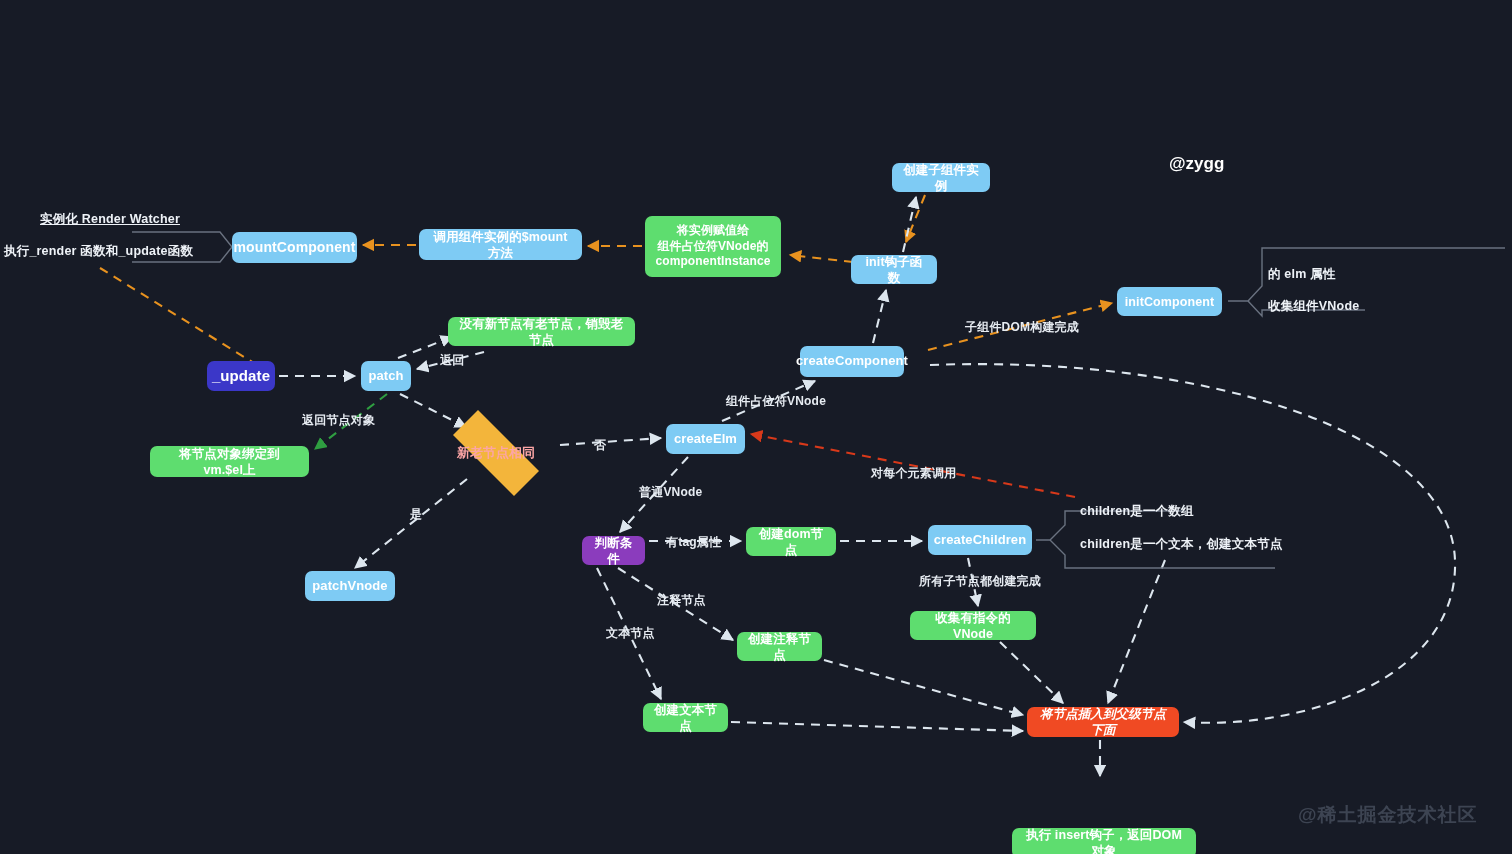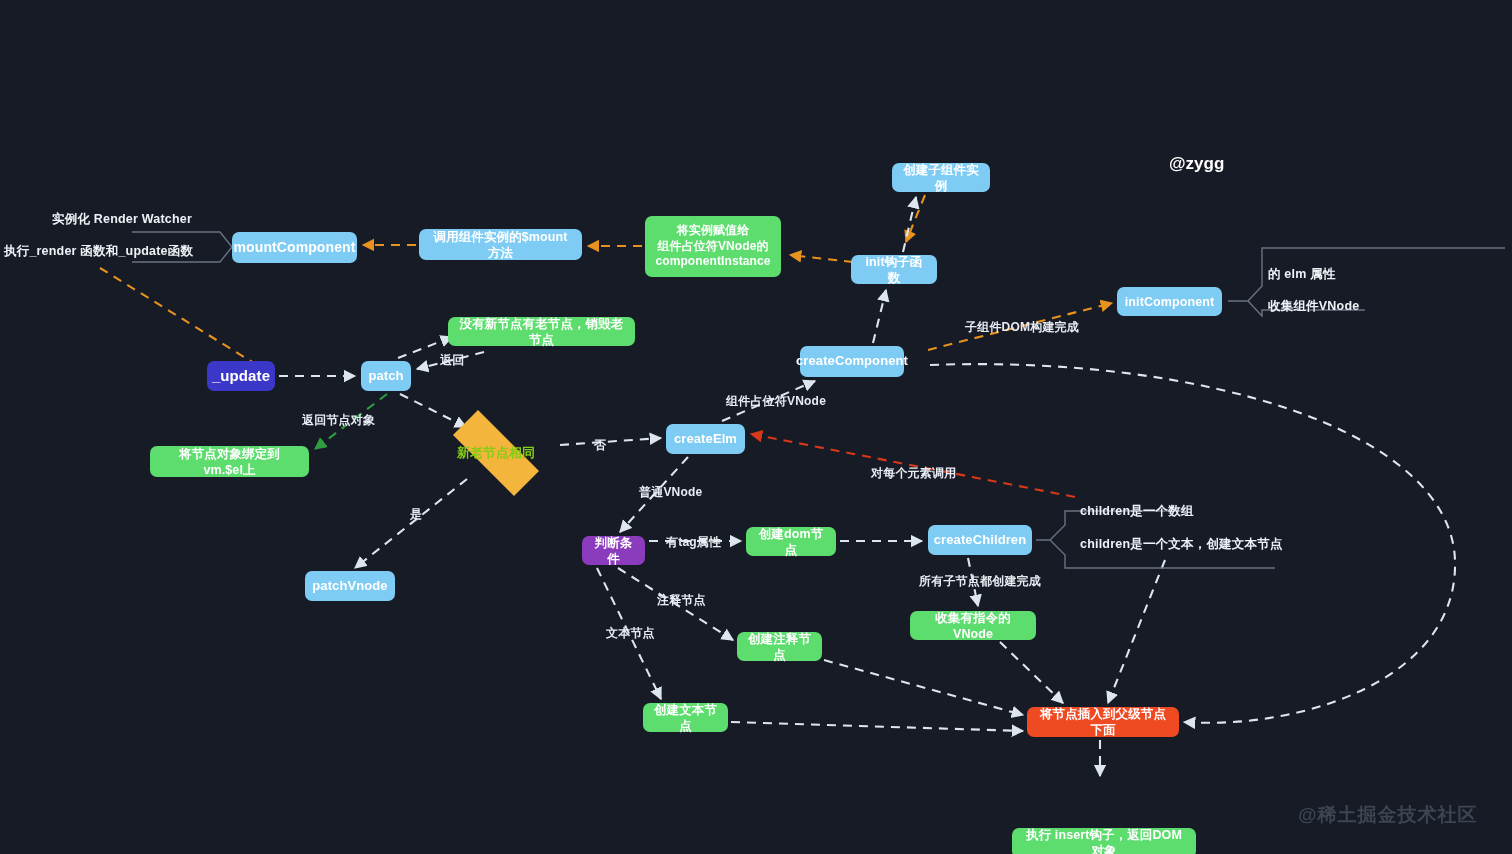--- a/index.html
+++ b/index.html
@@ -53,21 +53,21 @@
   }
   .diamond .dshape {
     position: absolute;
     left: 0; top: 0;
     width: 100%; height: 100%;
     background: #f3b53b;
     transform: rotate(45deg) scale(0.707);
   }
   .diamond .dlabel {
     position: relative;
-    color: #84cc16;
+    color: #fca5a5;
     font-weight: bold;
     font-size: 13px;
     white-space: nowrap;
     z-index: 2;
   }
   .edge-label {
     position: absolute;
     color: #e7ecf2;
     font-size: 12px;
     font-weight: bold;
@@ -184,21 +184,21 @@
 
       <path d="M930,365 C1200,355 1450,430 1455,560 C1459,680 1300,730 1184,722" stroke="#dde6ee" stroke-dasharray="9 7" marker-end="url(#ah-w)"></path>
 
       <path d="M1075,497 L751,434" stroke="#d8391a" stroke-dasharray="9 7" marker-end="url(#ah-r)"></path>
 
       <path d="M1036,540 L1050,540 L1065,525 L1065,511 L1186,511" stroke="#6a7280" stroke-width="1.4"></path>
       <path d="M1050,540 L1065,555 L1065,568 L1275,568" stroke="#6a7280" stroke-width="1.4"></path>
     </g>
   </svg>
 
-  <div class="callout-text" style="left:52px; top:211px;">实例化 Render Watcher</div>
+  <div class="callout-text" style="left:40px; top:211px;text-decoration:underline;">实例化 Render Watcher</div>
   <div class="callout-text" style="left:4px; top:243px;">执行_render 函数和_update函数</div>
 
   <div class="callout-text" style="left:1268px; top:266px;">的 elm 属性</div>
   <div class="callout-text" style="left:1268px; top:298px;">收集组件VNode</div>
 
   <div class="callout-text" style="left:1080px; top:503px;">children是一个数组</div>
   <div class="callout-text" style="left:1080px; top:536px;">children是一个文本，创建文本节点</div>
 
   <div class="watermark-tag" style="left:1169px; top:154px;">@zygg</div>
   <div class="watermark-foot" style="left:1298px; top:802px;">@稀土掘金技术社区</div>
@@ -262,21 +262,21 @@
       <div class="node n-green" style="left: 910px; top: 611px; width: 126px; height: 29px; font-size: 12.5px;">
         <span style="white-space: pre-line;">收集有指令的VNode</span>
       </div>
       <div class="node n-green" style="left: 737px; top: 632px; width: 85px; height: 29px; font-size: 12.5px;">
         <span style="white-space: pre-line;">创建注释节点</span>
       </div>
       <div class="node n-green" style="left: 643px; top: 703px; width: 85px; height: 29px; font-size: 12.5px;">
         <span style="white-space: pre-line;">创建文本节点</span>
       </div>
       <div class="node n-red" style="left: 1027px; top: 707px; width: 152px; height: 30px; font-size: 12.5px;">
-        <span style="white-space: pre-line;">将节点插入到父级节点下面</span>
+        <span style="white-space: pre-line; font-style: italic;">将节点插入到父级节点下面</span>
       </div>
       <div class="node n-green" style="left: 1012px; top: 780px; width: 184px; height: 30px; font-size: 12.5px; margin-top: 48px;">
         <span style="white-space: pre-line;">执行 insert钩子，返回DOM对象</span>
       </div>
     </div>
 
   <div id="label-host">
       <div class="edge-label" style="left: 440px; top: 352px;">返回</div>
       <div class="edge-label" style="left: 302px; top: 412px;">返回节点对象</div>
       <div class="edge-label" style="left: 410px; top: 506px;">是</div>

